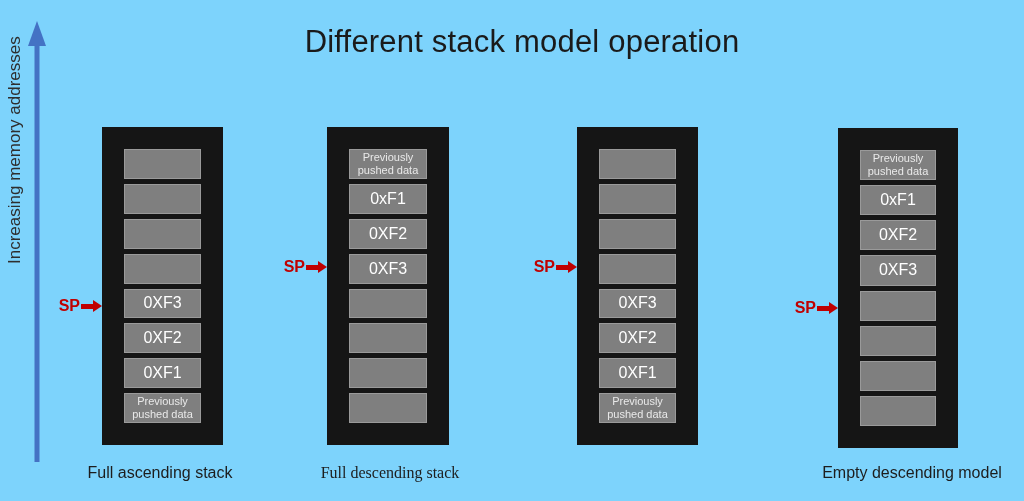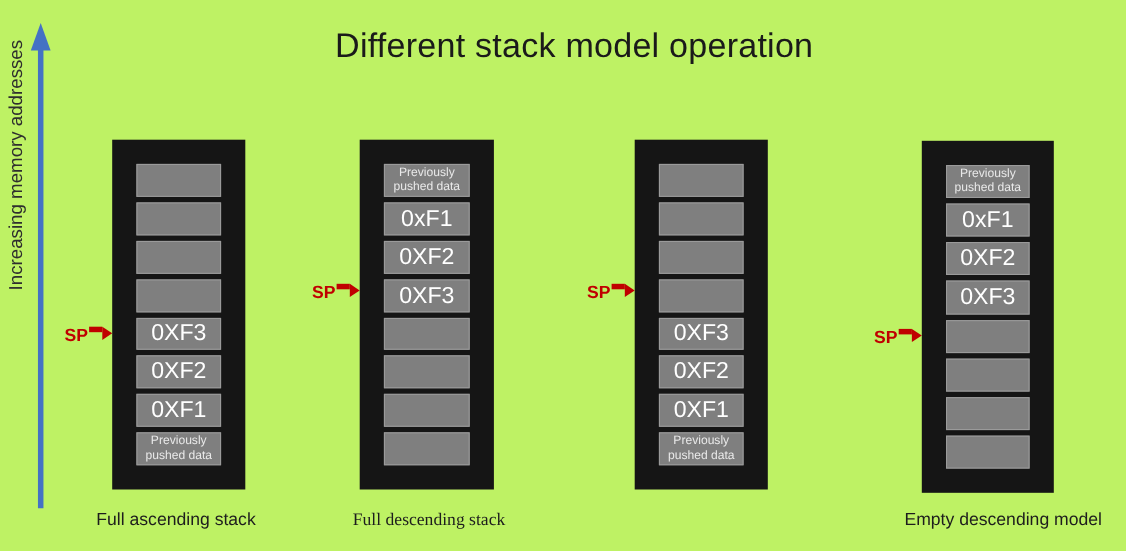--- a/index.html
+++ b/index.html
@@ -4,21 +4,21 @@
 <style>
   :root{
     --blue:#4472C4;
     --red:#C00000;
     --cell:#7f7f7f;
     --frame:#151515;
     --ink:#1a1a1a;
   }
   html,body{margin:0;padding:0;background:#e8e8e8;}
   .canvas{
-    position:relative;width:1024px;height:501px;background:#bef264;
+    position:relative;width:1024px;height:501px;background:#7dd3fc;
     font-family:"Liberation Sans",sans-serif;overflow:hidden;
   }
   .title{
     position:absolute;top:24px;left:20px;right:0;text-align:center;
     font-size:31px;color:var(--ink);letter-spacing:.2px;
   }
   .axis-arrow{position:absolute;left:27px;top:19px;}
   .arrow-line{stroke:var(--blue);stroke-width:5;}
   .arrow-head{fill:var(--blue);}
   .axis-label{
@@ -31,33 +31,33 @@
     display:flex;flex-direction:column;padding:22px;gap:5px;
     box-sizing:border-box;
   }
   .s0{left:102px;top:127px;width:121px;height:318px;}
   .s1{left:327px;top:127px;width:122px;height:318px;}
   .s2{left:577px;top:127px;width:121px;height:318px;}
   .s3{left:838px;top:128px;width:120px;height:320px;}
   .cell{
     flex:1;background:var(--cell);border:1px solid #9a9a9a;
     display:flex;align-items:center;justify-content:center;
-    color:#fff;font-size:21px;box-sizing:border-box;text-align:center;
+    color:#fff;font-size:16px;box-sizing:border-box;text-align:center;
   }
   .cell.small{
     font-size:11px;line-height:13px;text-align:center;
     color:#e9e9e9;padding:0 6px;
   }
   .caption{
     position:absolute;top:464px;transform:translateX(-50%);
     font-size:16px;color:#1d1d1d;white-space:nowrap;
   }
   .c0{left:160px;}.c1{left:390px;font-family:Liberation Serif, serif;}.c2{left:645px;}.c3{left:912px;}
   .sp{
-    position:absolute;display:flex;align-items:flex-start;
+    position:absolute;display:flex;align-items:center;
     justify-content:flex-end;height:18px;width:52px;
   }
   .sp-label{color:var(--red);font-weight:bold;font-size:16px;margin-right:1px;}
   .sp-shaft{width:12px;height:5px;background:var(--red);}
   .sp-head{
     width:0;height:0;border-left:9px solid var(--red);
     border-top:6px solid transparent;border-bottom:6px solid transparent;
   }
 </style>
 </head>

